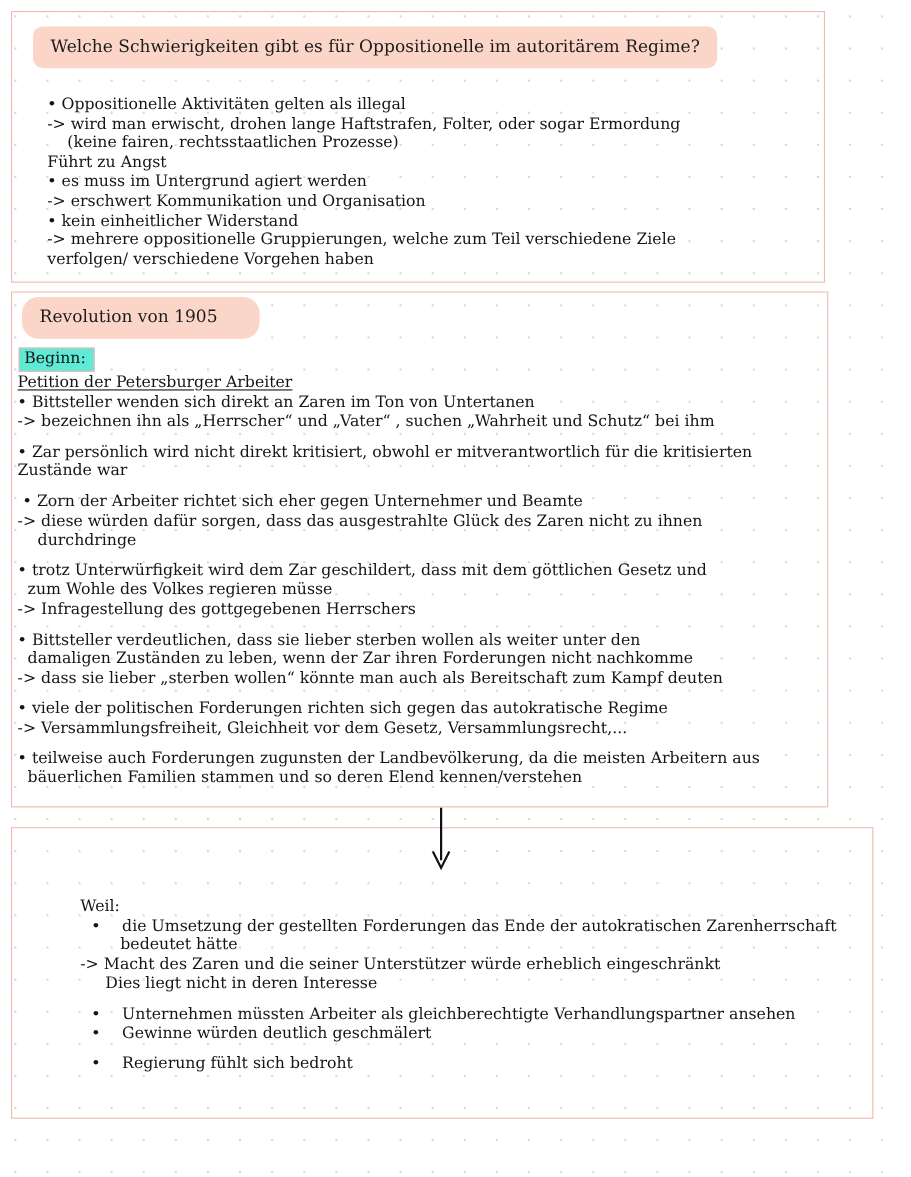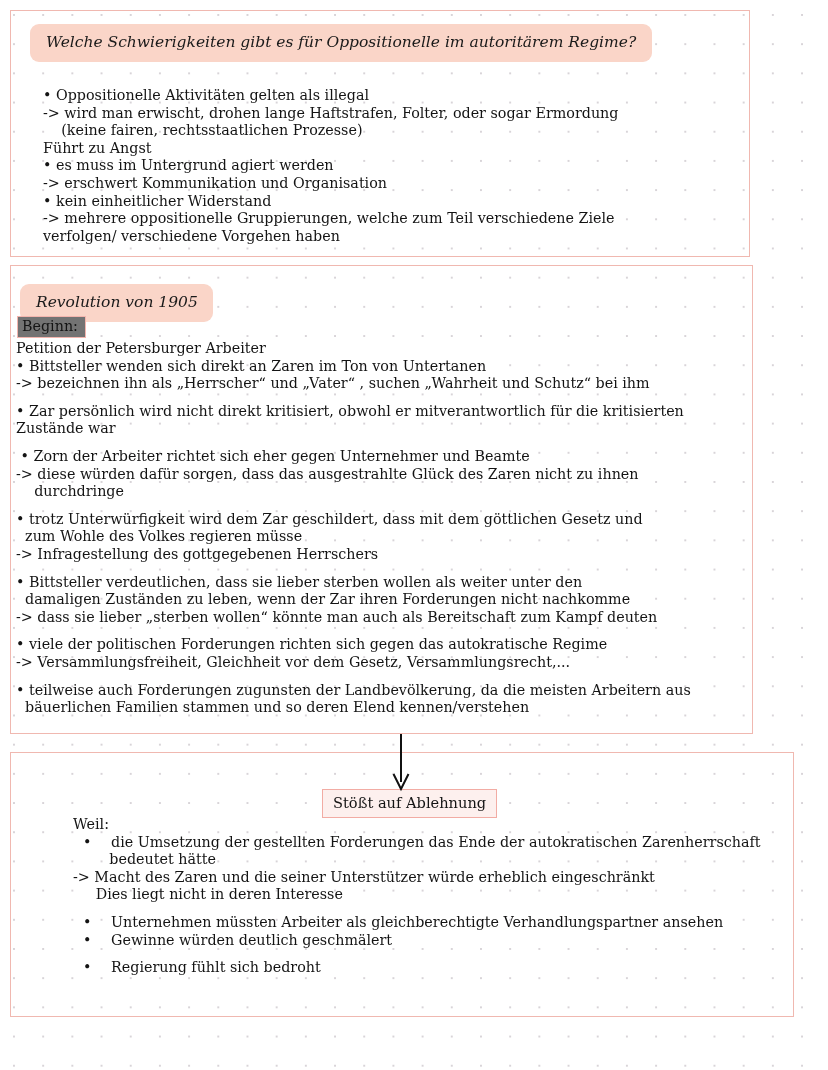--- a/index.html
+++ b/index.html
@@ -60,64 +60,64 @@
 
   .pill-heading {
     position: absolute;
     background: #fad5c8;
     border-radius: 9px;
     font-size: 15.5px;
     line-height: 1.2;
     padding: 9px 16px 10px 16px;
     white-space: nowrap;
     color: #1a1a1a;
-    font-style: italic;
   }
   #heading-schwierigkeiten {
     left: 19px;
     top: 13px;
   }
   #heading-revolution {
     left: 9px;
-    top: 18px;
-    padding: 9px 15px 10px 16px;
+    top: 4px;
+    padding: 9px 38px 10px 16px;
+    border-radius: 15px;
   }
 
   .body-text {
     position: absolute;
     font-size: 14.3px;
     line-height: 17.6px;
     color: #141414;
     white-space: pre-wrap;
   }
   #text-opposition {
     left: 32px;
     top: 76px;
     width: 700px;
   }
 
   #box-beginn {
     position: absolute;
     left: 6px;
     top: 50px;
     border: 1.5px solid #f3b5ae;
-    background: #737373;
+    background: #5eead4;
     padding: 1px 7px 2px 4px;
     font-size: 14.3px;
     line-height: 17px;
     color: #141414;
   }
 
   #text-petition {
     left: 5px;
     top: 74px;
     width: 736px;
   }
 
-  .u { text-underline-offset: 2px; }
+  .u { text-decoration: underline; text-underline-offset: 2px; }
   .b { font-weight: normal; }
   .para { margin: 0 0 0 0; }
   .gap { display: block; height: 10px; }
 
   #arrow-down {
     position: absolute;
     left: 392px;
     top: 734px;
     width: 18px;
     height: 58px;
@@ -173,15 +173,14 @@
 
   <div class="body-text" id="text-petition"><span class="u">Petition der Petersburger Arbeiter</span><br><span>• Bittsteller wenden sich direkt an Zaren <b class="b">im Ton von Untertanen</b></span><br><span>-&gt; bezeichnen ihn als „Herrscher“ und „Vater“ , suchen „Wahrheit und Schutz“ bei ihm</span><br><span class="gap"></span><span>• Zar persönlich wird <b class="b">nicht direkt kritisiert</b>, obwohl er mitverantwortlich für die kritisierten</span><br><span>Zustände war</span><br><span class="gap"></span><span> • Zorn der Arbeiter richtet sich eher <b class="b">gegen Unternehmer und Beamte</b></span><br><span>-&gt; diese würden dafür sorgen, dass das ausgestrahlte Glück des Zaren nicht zu ihnen</span><br><span>    durchdringe</span><br><span class="gap"></span><span>• trotz Unterwürfigkeit wird dem Zar geschildert, dass mit dem göttlichen Gesetz und</span><br><span>  zum Wohle des Volkes regieren müsse</span><br><span>-&gt; <b class="b">Infragestellung</b> des gottgegebenen Herrschers</span><br><span class="gap"></span><span>• Bittsteller verdeutlichen, dass sie lieber sterben wollen als weiter unter den</span><br><span>  damaligen Zuständen zu leben, wenn der Zar ihren Forderungen nicht nachkomme</span><br><span>-&gt; dass sie lieber „sterben wollen“ könnte man auch als <b class="b">Bereitschaft zum Kampf</b> deuten</span><br><span class="gap"></span><span>• viele der politischen Forderungen richten sich <b class="b">gegen das autokratische Regime</b></span><br><span>-&gt; Versammlungsfreiheit, Gleichheit vor dem Gesetz, Versammlungsrecht,...</span><br><span class="gap"></span><span>• teilweise <b class="b">auch Forderungen zugunsten der Landbevölkerung</b>, da die meisten Arbeitern aus</span><br><span>  bäuerlichen Familien stammen und so deren Elend kennen/verstehen</span><br></div>
 </div>
 
 <svg id="arrow-down" viewBox="0 0 18 58">
   <line x1="9" y1="0" x2="9" y2="48" stroke="#111111" stroke-width="2"></line>
   <polyline points="1.5,40 9,55 16.5,40" fill="none" stroke="#111111" stroke-width="2"></polyline>
 </svg>
 
 <div class="card" id="card-ablehnung">
-  <div id="box-ablehnung">Stößt auf Ablehnung</div>
   <div class="body-text" id="text-weil"><span><b class="b">Weil</b>:</span><br><span class="bul">die Umsetzung der gestellten Forderungen das Ende der autokratischen Zarenherrschaft</span><span>        bedeutet hätte</span><br><span>-&gt; Macht des Zaren und die seiner Unterstützer würde erheblich eingeschränkt</span><br><span>     Dies liegt nicht in deren Interesse</span><br><span class="gap"></span><span class="bul">Unternehmen müssten Arbeiter als gleichberechtigte Verhandlungspartner ansehen</span><span class="bul">Gewinne würden deutlich geschmälert</span><span class="gap"></span><span class="bul">Regierung fühlt sich bedroht</span></div>
 </div>
 
 </body></html>

